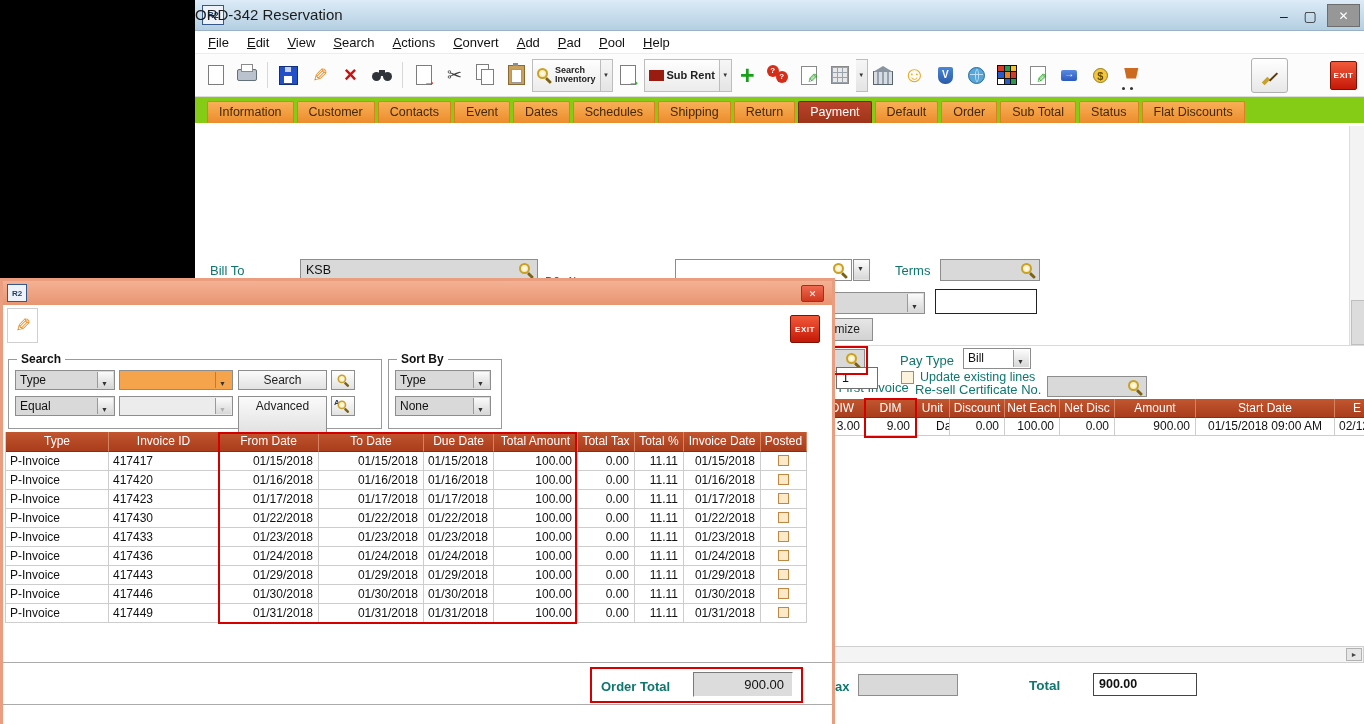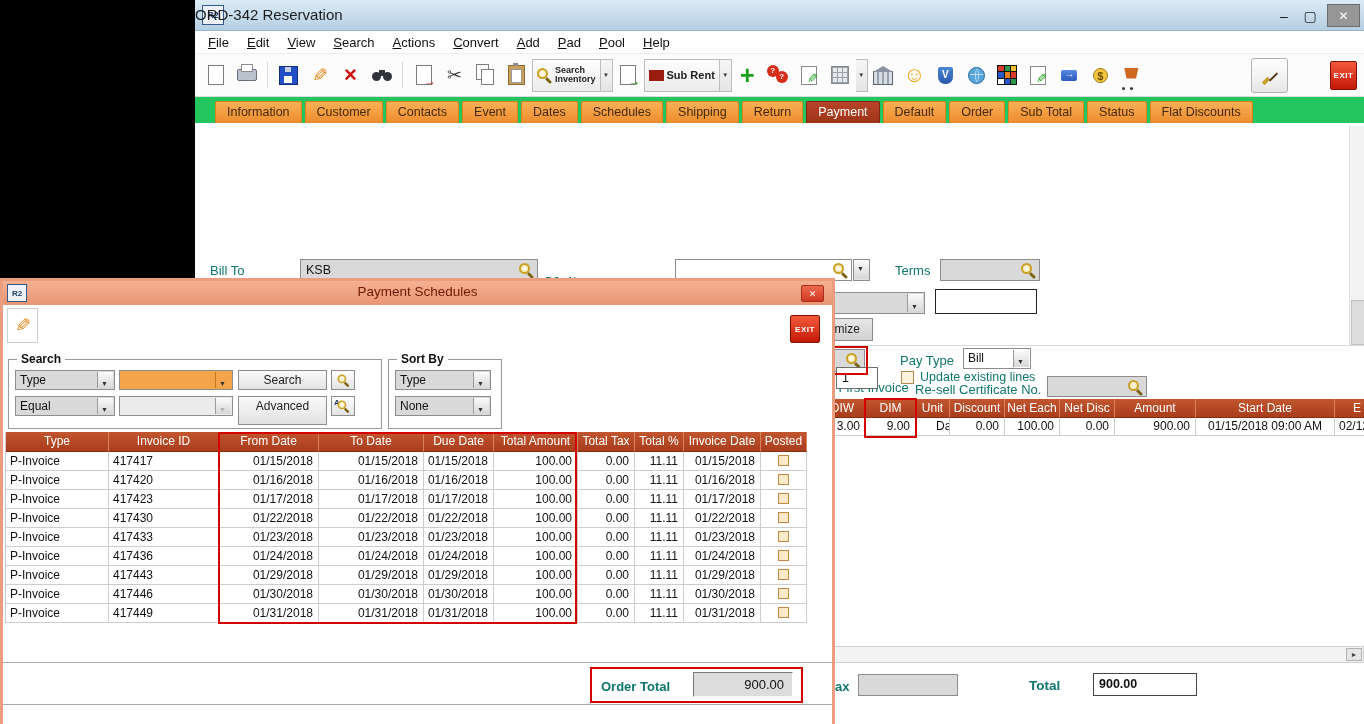--- a/index.html
+++ b/index.html
@@ -124,21 +124,21 @@
   .panelbox{width:35px;height:33px;border:1px solid #b0b0b0;border-radius:3px;background:linear-gradient(#ffffff,#e7e7e7);
             display:flex;align-items:center;justify-content:center;flex:0 0 auto;margin-left:auto;}
   .brush{position:relative;width:18px;height:18px;}
   .brush::before{content:"";position:absolute;left:1px;bottom:1px;width:8px;height:4px;background:#c8a030;transform:rotate(-45deg);}
   .brush::after{content:"";position:absolute;left:7px;bottom:6px;width:11px;height:2px;background:#5a3a10;transform:rotate(-45deg);}
   .exitbtn{background:linear-gradient(#f25a3a,#c41808);border:1px solid #7e1202;color:#fff;font-size:8px;
            font-weight:bold;display:flex;align-items:center;justify-content:center;border-radius:2px;letter-spacing:.5px;}
   .exit-main{width:25px;height:27px;margin-left:42px;margin-right:2px;flex:0 0 auto;}
 
   
-  .tabs{height:26px;display:flex;align-items:flex-end;padding-left:20px;background:#22c55e;}
+  .tabs{height:26px;display:flex;align-items:flex-end;padding-left:12px;background:#84cc16;}
   .tab{height:21px;line-height:21px;padding:0 11px;margin-right:3px;font-size:12.5px;color:#46280a;
        background:linear-gradient(#f8b057,#ec8c2c);border:1px solid #d9821f;border-bottom:none;
        border-radius:2px 2px 0 0;white-space:nowrap;}
   .tab.active{background:linear-gradient(#b8432a,#9e3419);border-color:#7e2410;color:#fff;}
 
   
   .form{position:relative;}
   .pencil-inline{position:absolute;display:flex;align-items:center;justify-content:center;width:26px;height:26px;}
 
   
@@ -504,21 +504,20 @@
   </div>
   <span class="lbl bold" style="left:834px;top:678px;font-size:13.5px;">Total</span>
   <div class="fld white" style="left:898px;top:673px;width:104px;height:23px;border:1px solid #444;font-weight:bold;padding-right:5px;">
     <span>900.00</span>
   </div>
 </div>
 
 <div class="dlg">
   <div class="dlg-tb">
     <span class="dlg-logo">R2</span>
-    <span class="dlg-title">Payment Schedules</span>
     <span class="dlg-close">✕</span>
   </div>
 
   <div class="dlg-pencil">
     <span class="pen-glyph">✎</span>
   </div>
   <div class="exitbtn dlg-exit">EXIT</div>
 
   <div class="grp" style="left:5px;top:78px;width:372px;height:68px;">
     <span class="legend">Search</span>
@@ -535,21 +534,21 @@
       <span class="mag"></span>
     </div>
     <div class="combo gray" style="left:6px;top:36px;width:100px;height:20px;">
       <span>Equal</span>
       <span class="dd-btn"></span>
     </div>
     <div class="combo dis" style="left:110px;top:36px;width:114px;height:20px;">
       <span></span>
       <span class="dd-btn dis"></span>
     </div>
-    <div class="btn" style="left:229px;top:36px;width:89px;height:29px;line-height:18px;">Advanced</div>
+    <div class="btn" style="left:229px;top:36px;width:89px;height:37px;line-height:18px;">Advanced</div>
     <div class="ibtn" style="left:322px;top:36px;">
       <span class="mini-a">A</span>
       <span class="mag"></span>
     </div>
   </div>
 
   <div class="grp" style="left:385px;top:78px;width:112px;height:68px;">
     <span class="legend">Sort By</span>
     <div class="combo gray" style="left:6px;top:10px;width:96px;height:20px;">
       <span>Type</span>

